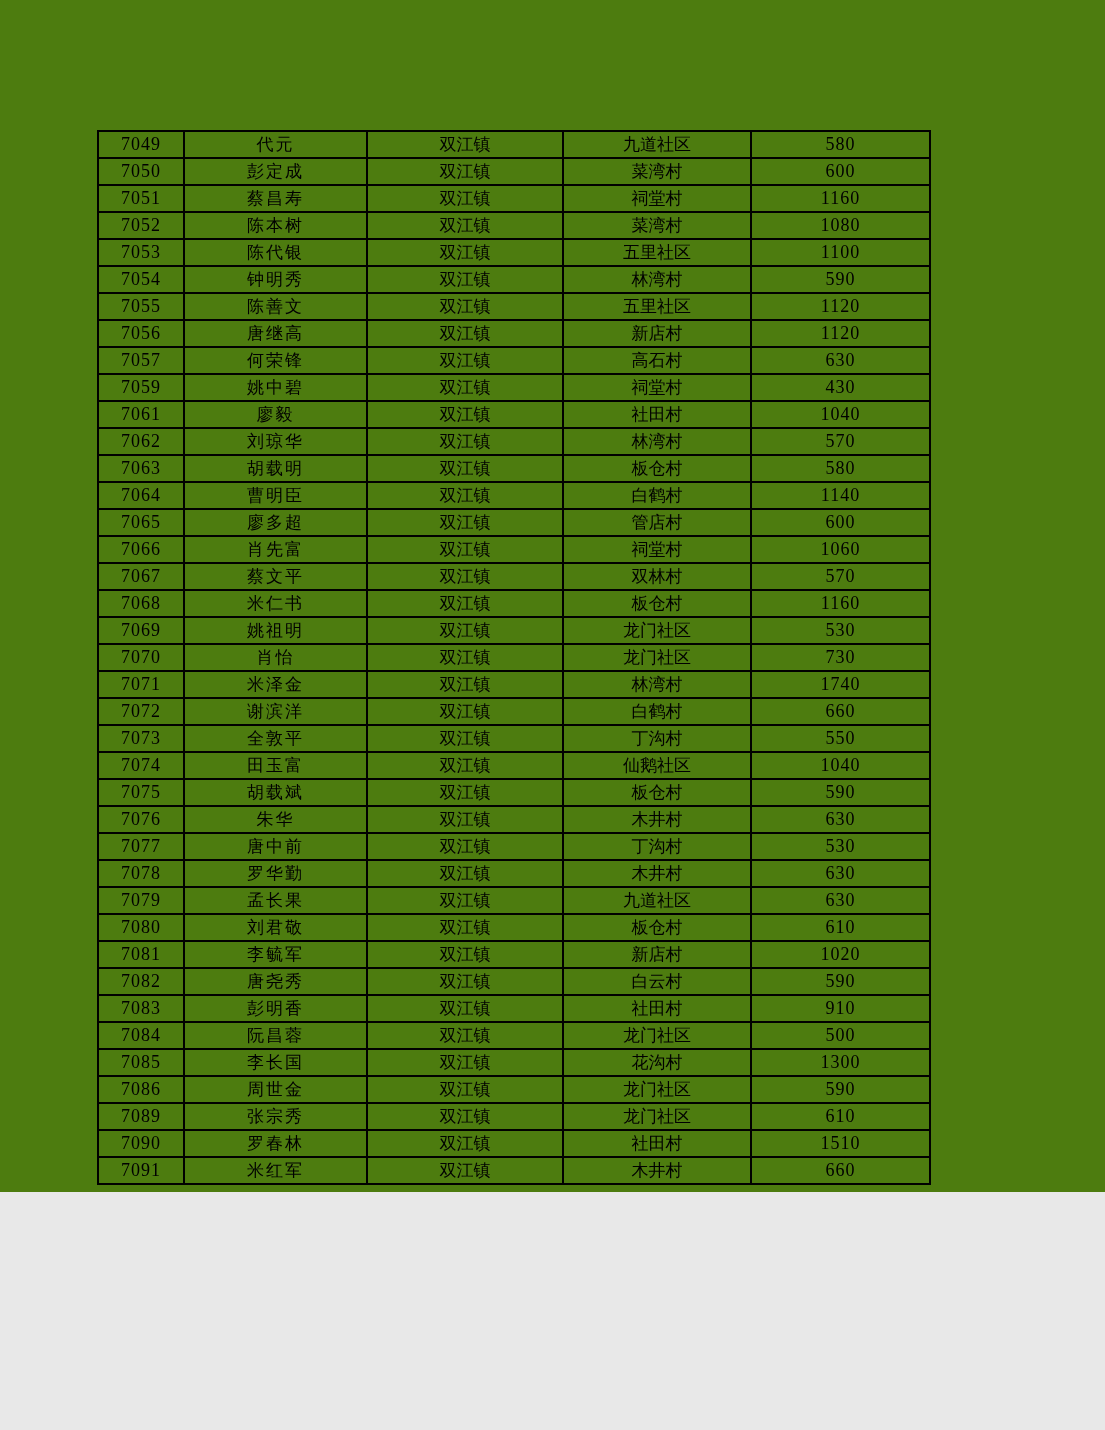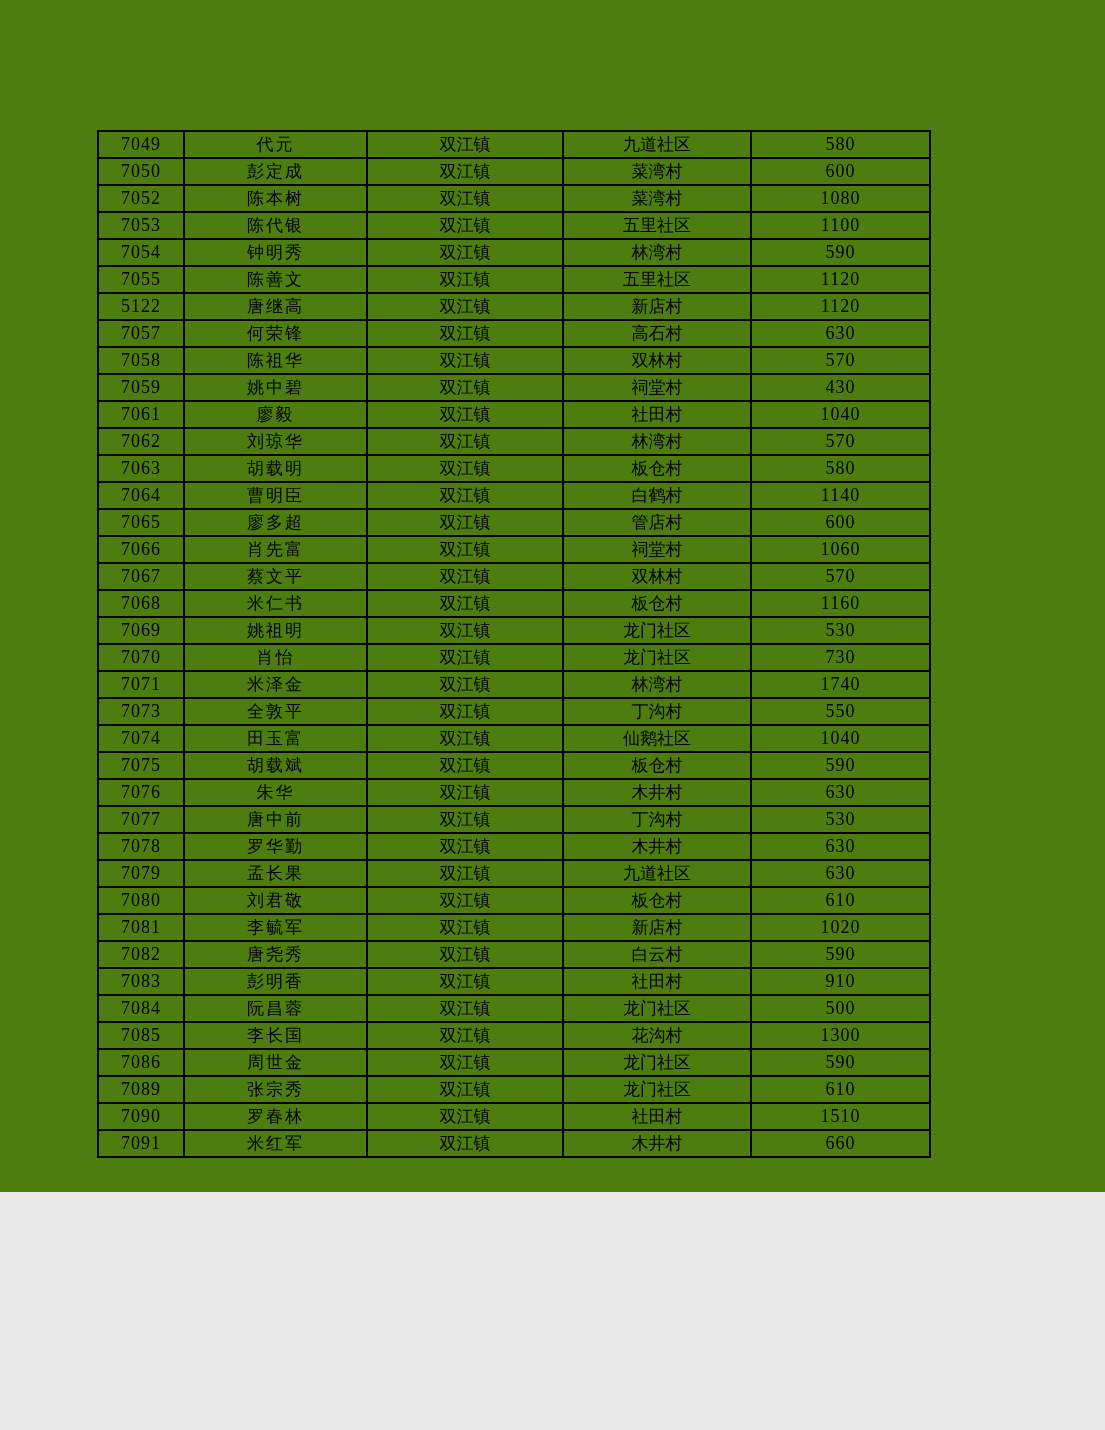--- a/index.html
+++ b/index.html
@@ -60,20 +60,27 @@
           <td class="cell-amount">580</td>
         </tr>
         <tr>
           <td class="cell-id">7050</td>
           <td class="cell-name">彭定成</td>
           <td class="cell-town">双江镇</td>
           <td class="cell-village">菜湾村</td>
           <td class="cell-amount">600</td>
         </tr>
         <tr>
+          <td class="cell-id">7051</td>
+          <td class="cell-name">蔡昌寿</td>
+          <td class="cell-town">双江镇</td>
+          <td class="cell-village">祠堂村</td>
+          <td class="cell-amount">1160</td>
+        </tr>
+        <tr>
           <td class="cell-id">7052</td>
           <td class="cell-name">陈本树</td>
           <td class="cell-town">双江镇</td>
           <td class="cell-village">菜湾村</td>
           <td class="cell-amount">1080</td>
         </tr>
         <tr>
           <td class="cell-id">7053</td>
           <td class="cell-name">陈代银</td>
           <td class="cell-town">双江镇</td>
@@ -88,97 +95,90 @@
           <td class="cell-amount">590</td>
         </tr>
         <tr>
           <td class="cell-id">7055</td>
           <td class="cell-name">陈善文</td>
           <td class="cell-town">双江镇</td>
           <td class="cell-village">五里社区</td>
           <td class="cell-amount">1120</td>
         </tr>
         <tr>
-          <td class="cell-id">5122</td>
+          <td class="cell-id">7056</td>
           <td class="cell-name">唐继高</td>
           <td class="cell-town">双江镇</td>
           <td class="cell-village">新店村</td>
           <td class="cell-amount">1120</td>
         </tr>
         <tr>
           <td class="cell-id">7057</td>
           <td class="cell-name">何荣锋</td>
           <td class="cell-town">双江镇</td>
           <td class="cell-village">高石村</td>
           <td class="cell-amount">630</td>
         </tr>
         <tr>
-          <td class="cell-id">7058</td>
-          <td class="cell-name">陈祖华</td>
+          <td class="cell-id">7059</td>
+          <td class="cell-name">姚中碧</td>
+          <td class="cell-town">双江镇</td>
+          <td class="cell-village">祠堂村</td>
+          <td class="cell-amount">430</td>
+        </tr>
+        <tr>
+          <td class="cell-id">7061</td>
+          <td class="cell-name">廖毅</td>
+          <td class="cell-town">双江镇</td>
+          <td class="cell-village">社田村</td>
+          <td class="cell-amount">1040</td>
+        </tr>
+        <tr>
+          <td class="cell-id">7062</td>
+          <td class="cell-name">刘琼华</td>
+          <td class="cell-town">双江镇</td>
+          <td class="cell-village">林湾村</td>
+          <td class="cell-amount">570</td>
+        </tr>
+        <tr>
+          <td class="cell-id">7063</td>
+          <td class="cell-name">胡载明</td>
+          <td class="cell-town">双江镇</td>
+          <td class="cell-village">板仓村</td>
+          <td class="cell-amount">580</td>
+        </tr>
+        <tr>
+          <td class="cell-id">7064</td>
+          <td class="cell-name">曹明臣</td>
+          <td class="cell-town">双江镇</td>
+          <td class="cell-village">白鹤村</td>
+          <td class="cell-amount">1140</td>
+        </tr>
+        <tr>
+          <td class="cell-id">7065</td>
+          <td class="cell-name">廖多超</td>
+          <td class="cell-town">双江镇</td>
+          <td class="cell-village">管店村</td>
+          <td class="cell-amount">600</td>
+        </tr>
+        <tr>
+          <td class="cell-id">7066</td>
+          <td class="cell-name">肖先富</td>
+          <td class="cell-town">双江镇</td>
+          <td class="cell-village">祠堂村</td>
+          <td class="cell-amount">1060</td>
+        </tr>
+        <tr>
+          <td class="cell-id">7067</td>
+          <td class="cell-name">蔡文平</td>
           <td class="cell-town">双江镇</td>
           <td class="cell-village">双林村</td>
           <td class="cell-amount">570</td>
         </tr>
         <tr>
-          <td class="cell-id">7059</td>
-          <td class="cell-name">姚中碧</td>
-          <td class="cell-town">双江镇</td>
-          <td class="cell-village">祠堂村</td>
-          <td class="cell-amount">430</td>
-        </tr>
-        <tr>
-          <td class="cell-id">7061</td>
-          <td class="cell-name">廖毅</td>
-          <td class="cell-town">双江镇</td>
-          <td class="cell-village">社田村</td>
-          <td class="cell-amount">1040</td>
-        </tr>
-        <tr>
-          <td class="cell-id">7062</td>
-          <td class="cell-name">刘琼华</td>
-          <td class="cell-town">双江镇</td>
-          <td class="cell-village">林湾村</td>
-          <td class="cell-amount">570</td>
-        </tr>
-        <tr>
-          <td class="cell-id">7063</td>
-          <td class="cell-name">胡载明</td>
-          <td class="cell-town">双江镇</td>
-          <td class="cell-village">板仓村</td>
-          <td class="cell-amount">580</td>
-        </tr>
-        <tr>
-          <td class="cell-id">7064</td>
-          <td class="cell-name">曹明臣</td>
-          <td class="cell-town">双江镇</td>
-          <td class="cell-village">白鹤村</td>
-          <td class="cell-amount">1140</td>
-        </tr>
-        <tr>
-          <td class="cell-id">7065</td>
-          <td class="cell-name">廖多超</td>
-          <td class="cell-town">双江镇</td>
-          <td class="cell-village">管店村</td>
-          <td class="cell-amount">600</td>
-        </tr>
-        <tr>
-          <td class="cell-id">7066</td>
-          <td class="cell-name">肖先富</td>
-          <td class="cell-town">双江镇</td>
-          <td class="cell-village">祠堂村</td>
-          <td class="cell-amount">1060</td>
-        </tr>
-        <tr>
-          <td class="cell-id">7067</td>
-          <td class="cell-name">蔡文平</td>
-          <td class="cell-town">双江镇</td>
-          <td class="cell-village">双林村</td>
-          <td class="cell-amount">570</td>
-        </tr>
-        <tr>
           <td class="cell-id">7068</td>
           <td class="cell-name">米仁书</td>
           <td class="cell-town">双江镇</td>
           <td class="cell-village">板仓村</td>
           <td class="cell-amount">1160</td>
         </tr>
         <tr>
           <td class="cell-id">7069</td>
           <td class="cell-name">姚祖明</td>
           <td class="cell-town">双江镇</td>
@@ -191,20 +191,27 @@
           <td class="cell-town">双江镇</td>
           <td class="cell-village">龙门社区</td>
           <td class="cell-amount">730</td>
         </tr>
         <tr>
           <td class="cell-id">7071</td>
           <td class="cell-name">米泽金</td>
           <td class="cell-town">双江镇</td>
           <td class="cell-village">林湾村</td>
           <td class="cell-amount">1740</td>
+        </tr>
+        <tr>
+          <td class="cell-id">7072</td>
+          <td class="cell-name">谢滨洋</td>
+          <td class="cell-town">双江镇</td>
+          <td class="cell-village">白鹤村</td>
+          <td class="cell-amount">660</td>
         </tr>
         <tr>
           <td class="cell-id">7073</td>
           <td class="cell-name">全敦平</td>
           <td class="cell-town">双江镇</td>
           <td class="cell-village">丁沟村</td>
           <td class="cell-amount">550</td>
         </tr>
         <tr>
           <td class="cell-id">7074</td>

